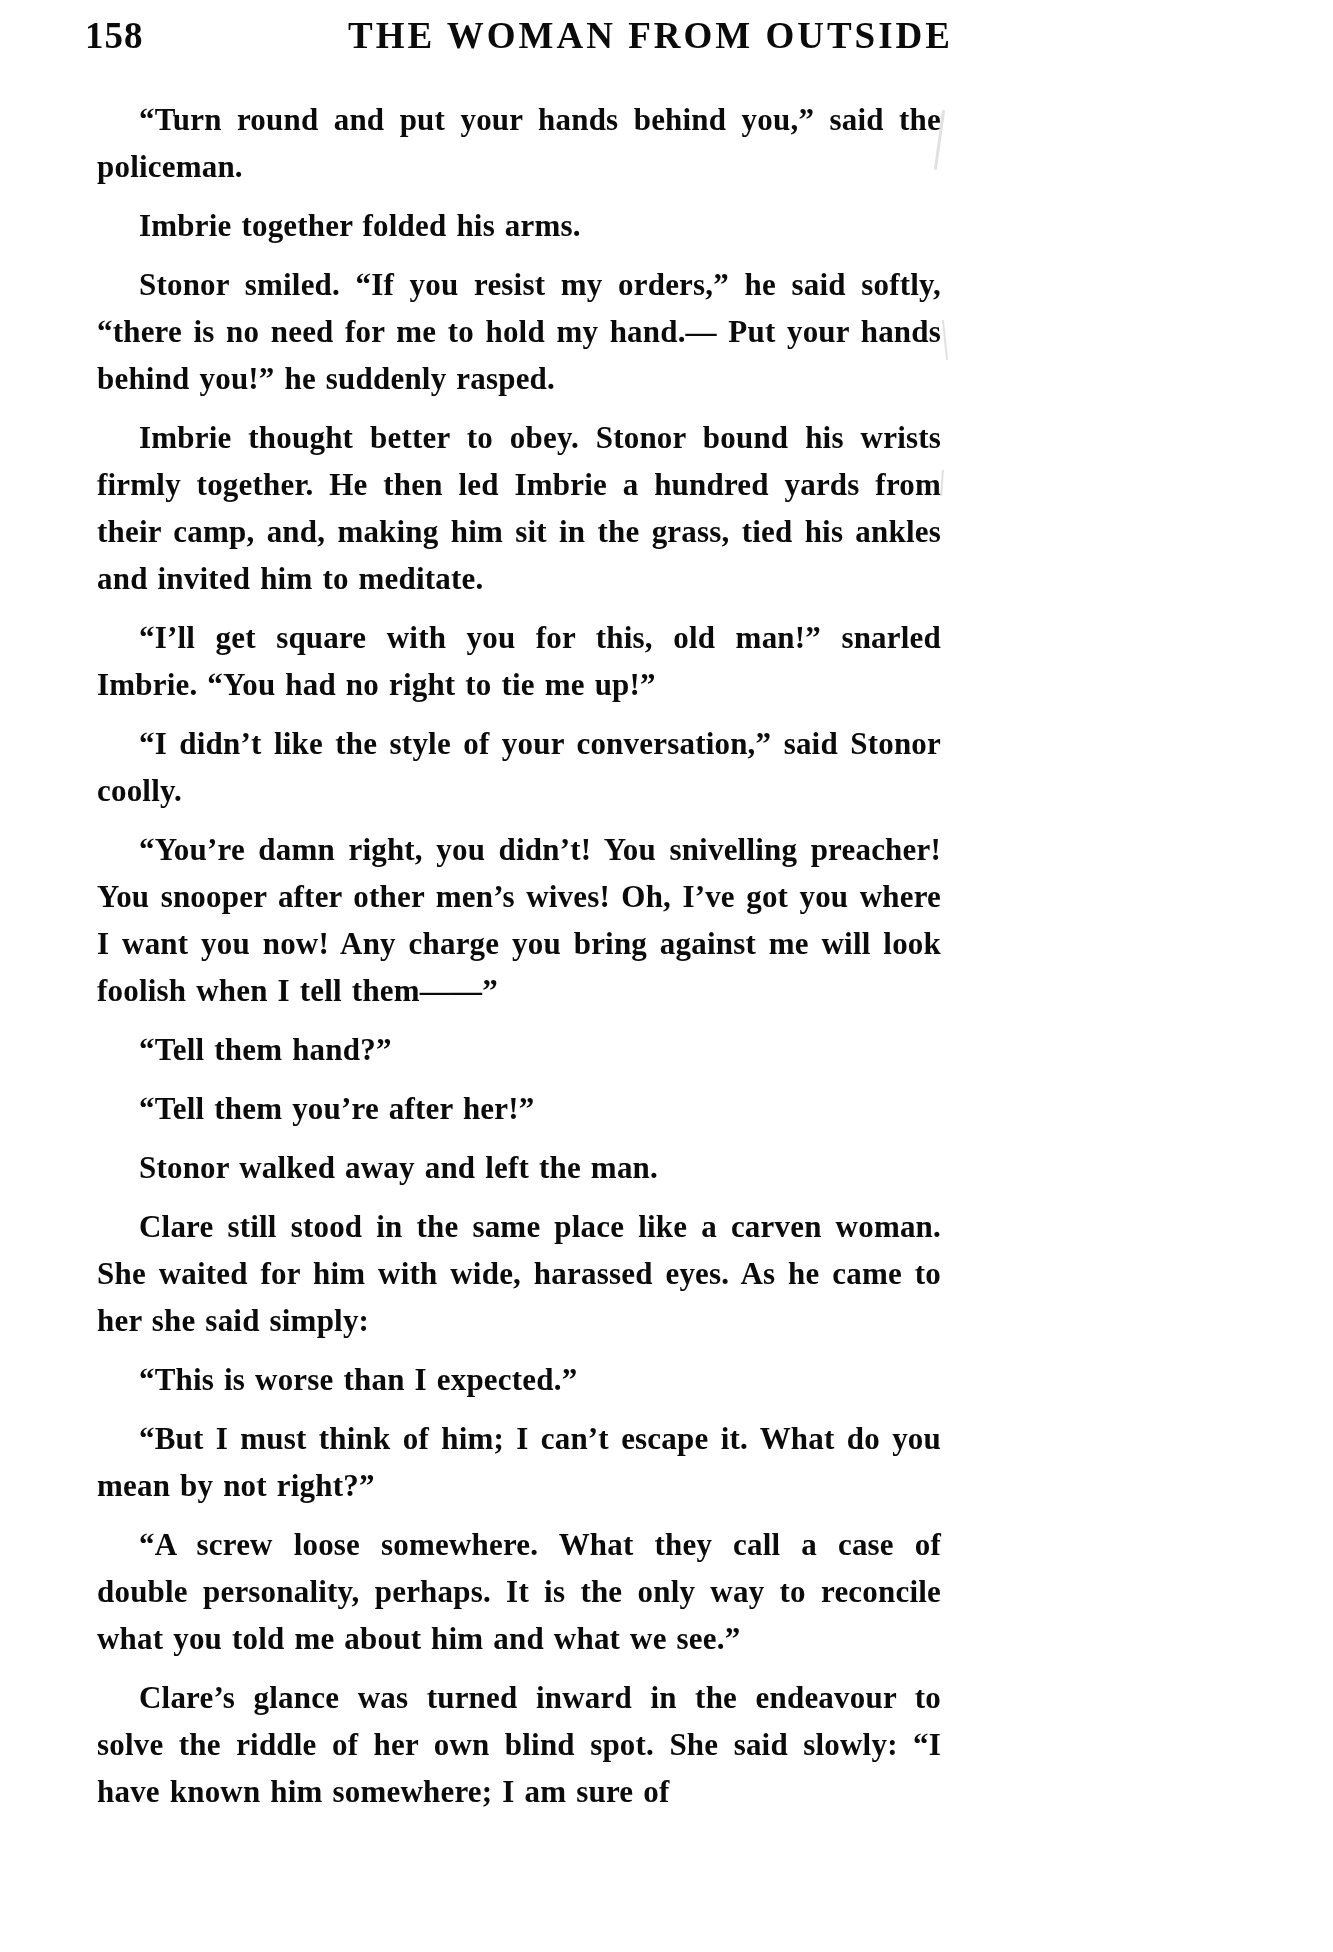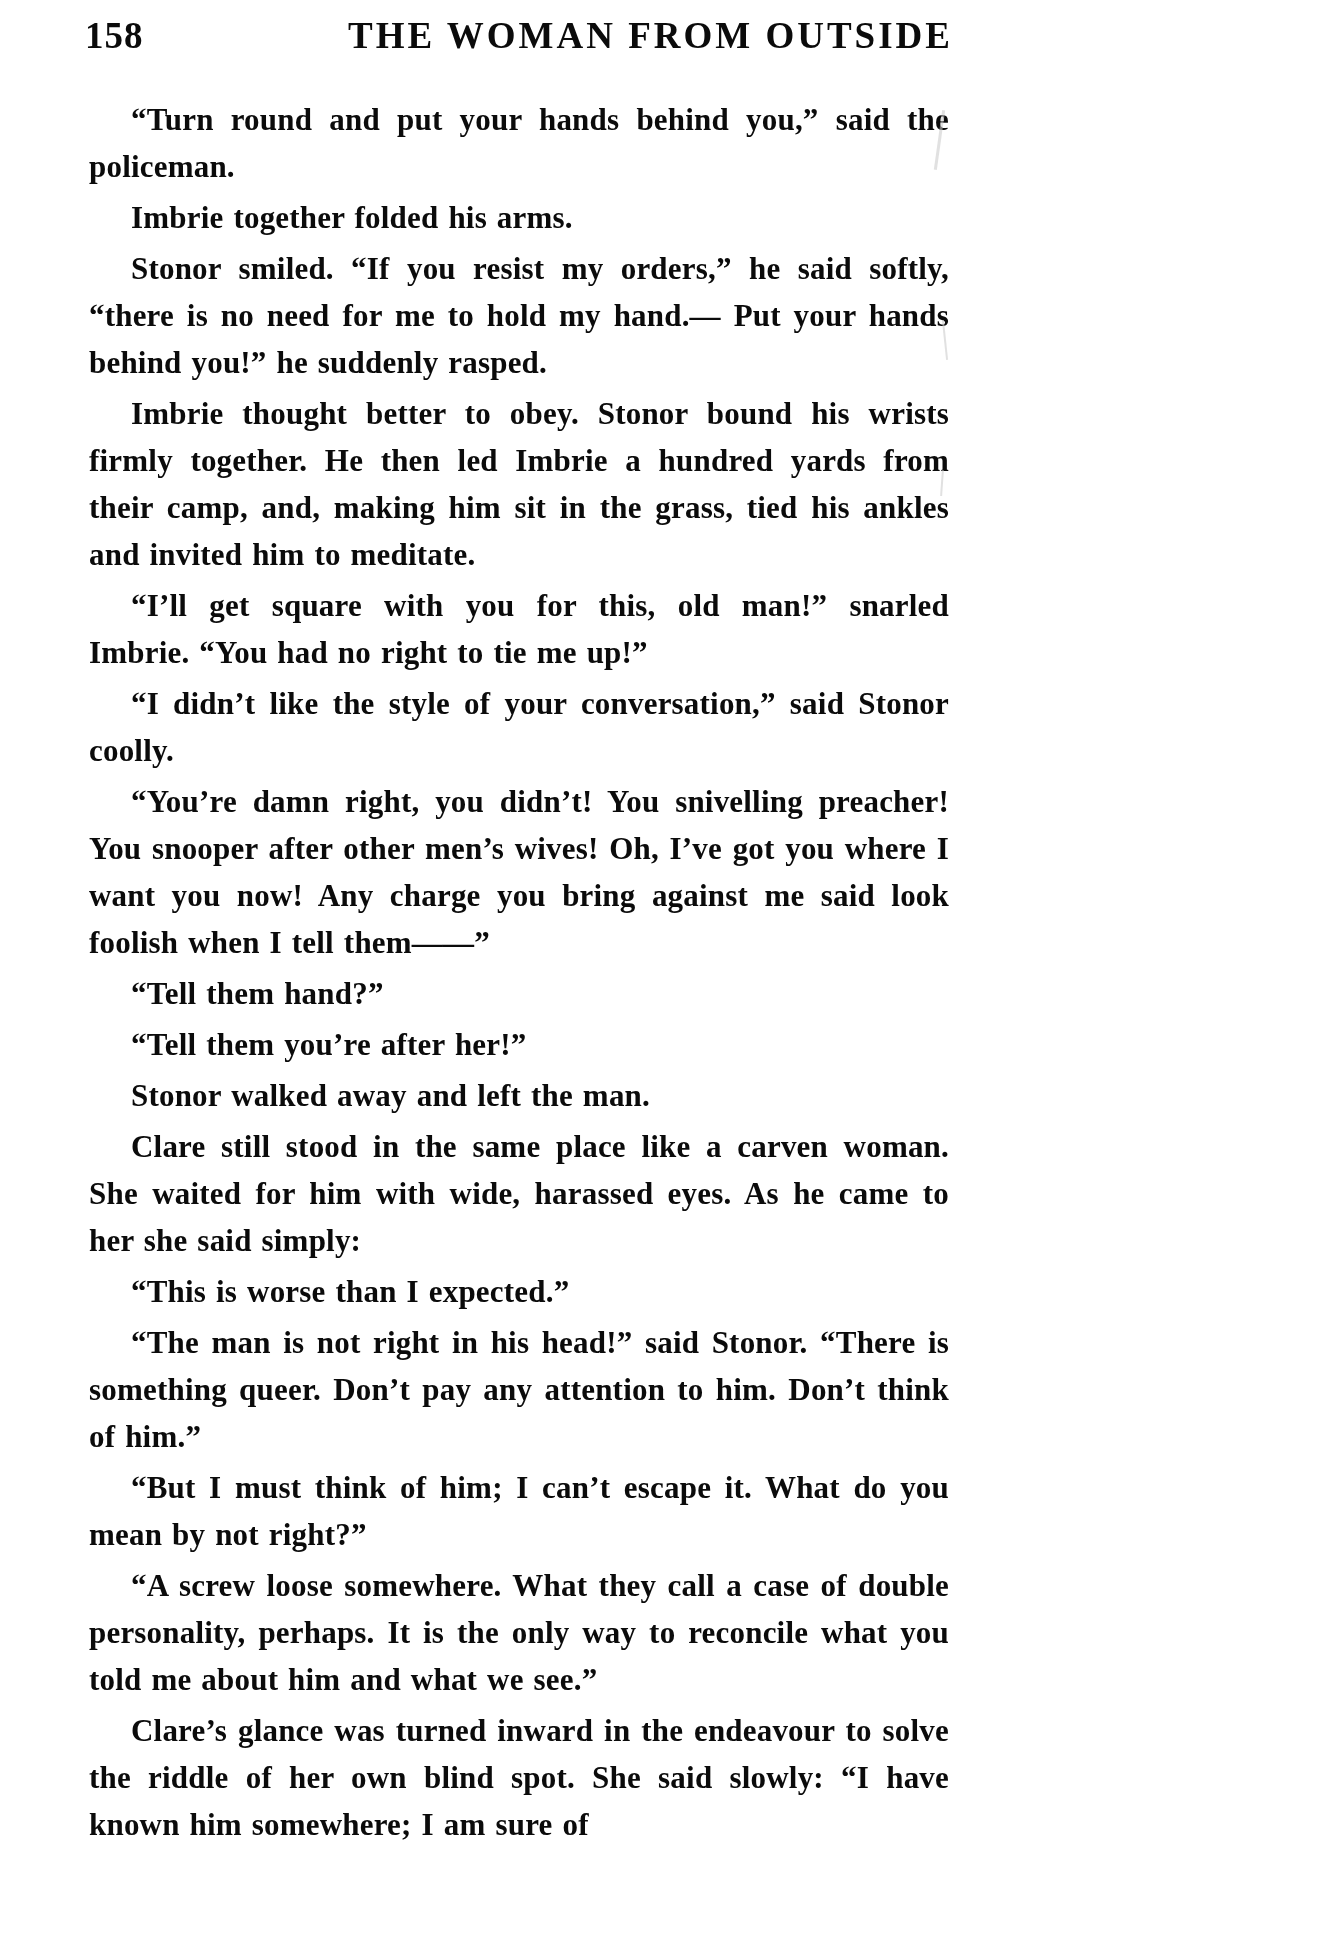--- a/index.html
+++ b/index.html
@@ -37,21 +37,21 @@
     letter-spacing: 1px;
   }
   .running-title {
     text-align: right;
     font-size: 37px;
     font-weight: 700;
     letter-spacing: 3px;
     white-space: nowrap;
   }
   .body-text p {
-    margin: 4px;
+    margin: 12px;
     font-size: 31px;
     line-height: 47px;
     font-weight: 600;
     text-align: justify;
     text-indent: 42px;
     word-spacing: 2px;
     letter-spacing: 0.2px;
   }
   
   .artifact {
@@ -74,27 +74,26 @@
       <div class="running-title">THE WOMAN FROM OUTSIDE</div>
     </div>
 
     <div class="body-text">
       <p>“Turn round and put your hands behind you,” said the policeman.</p>
       <p>Imbrie together folded his arms.</p>
       <p>Stonor smiled.  “If you resist my orders,” he said softly, “there is no need for me to hold my hand.— Put your hands behind you!” he suddenly rasped.</p>
       <p>Imbrie thought better to obey.  Stonor bound his wrists firmly together.  He then led Imbrie a hundred yards from their camp, and, making him sit in the grass, tied his ankles and invited him to meditate.</p>
       <p>“I’ll get square with you for this, old man!” snarled Imbrie.  “You had no right to tie me up!”</p>
       <p>“I didn’t like the style of your conversation,” said Stonor coolly.</p>
-      <p>“You’re damn right, you didn’t!  You snivelling preacher!  You snooper after other men’s wives!  Oh, I’ve got you where I want you now!  Any charge you bring against me said look foolish when I tell them——”</p>
+      <p>“You’re damn right, you didn’t!  You snivelling preacher!  You snooper after other men’s wives!  Oh, I’ve got you where I want you now!  Any charge you bring against me will look foolish when I tell them——”</p>
       <p>“Tell them hand?”</p>
       <p>“Tell them you’re after her!”</p>
       <p>Stonor walked away and left the man.</p>
       <p>Clare still stood in the same place like a carven woman. She waited for him with wide, harassed eyes.  As he came to her she said simply:</p>
       <p>“This is worse than I expected.”</p>
-      <p>“The man is not right in his head!” said Stonor. “There is something queer.  Don’t pay any attention to him.  Don’t think of him.”</p>
       <p>“But I must think of him; I can’t escape it.  What do you mean by not right?”</p>
       <p>“A screw loose somewhere.  What they call a case of double personality, perhaps.  It is the only way to reconcile what you told me about him and what we see.”</p>
       <p>Clare’s glance was turned inward in the endeavour to solve the riddle of her own blind spot.  She said slowly:  “I have known him somewhere; I am sure of</p>
     </div>
   </div>
 
   <div class="artifact a1"></div>
   <div class="artifact a2"></div>
   <div class="artifact a3"></div>
 

